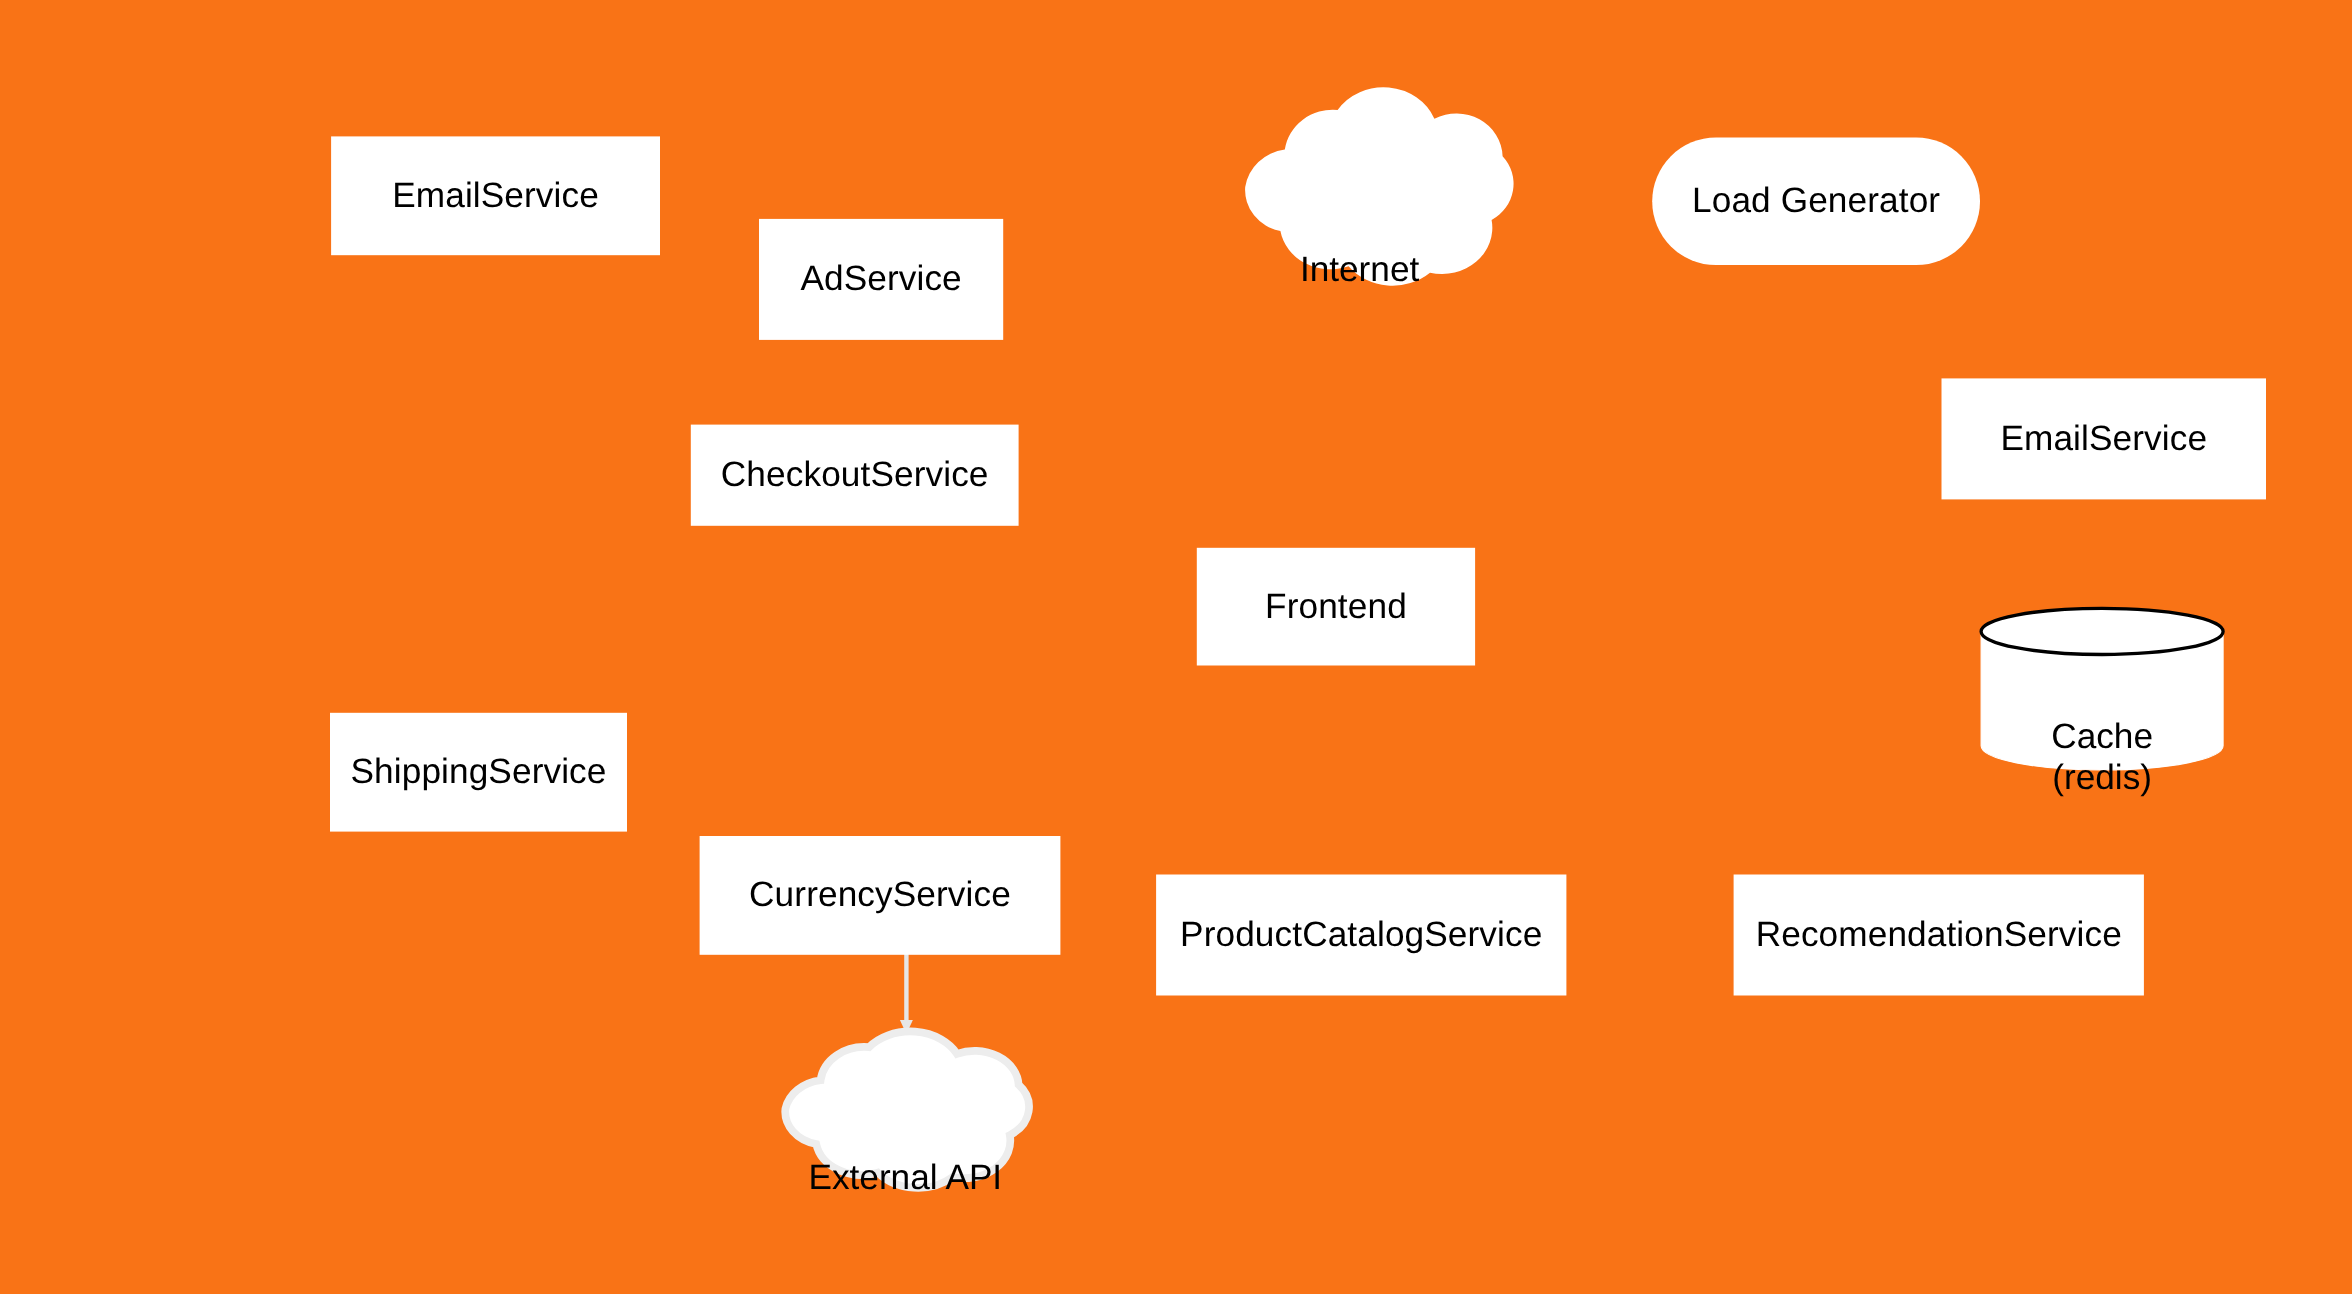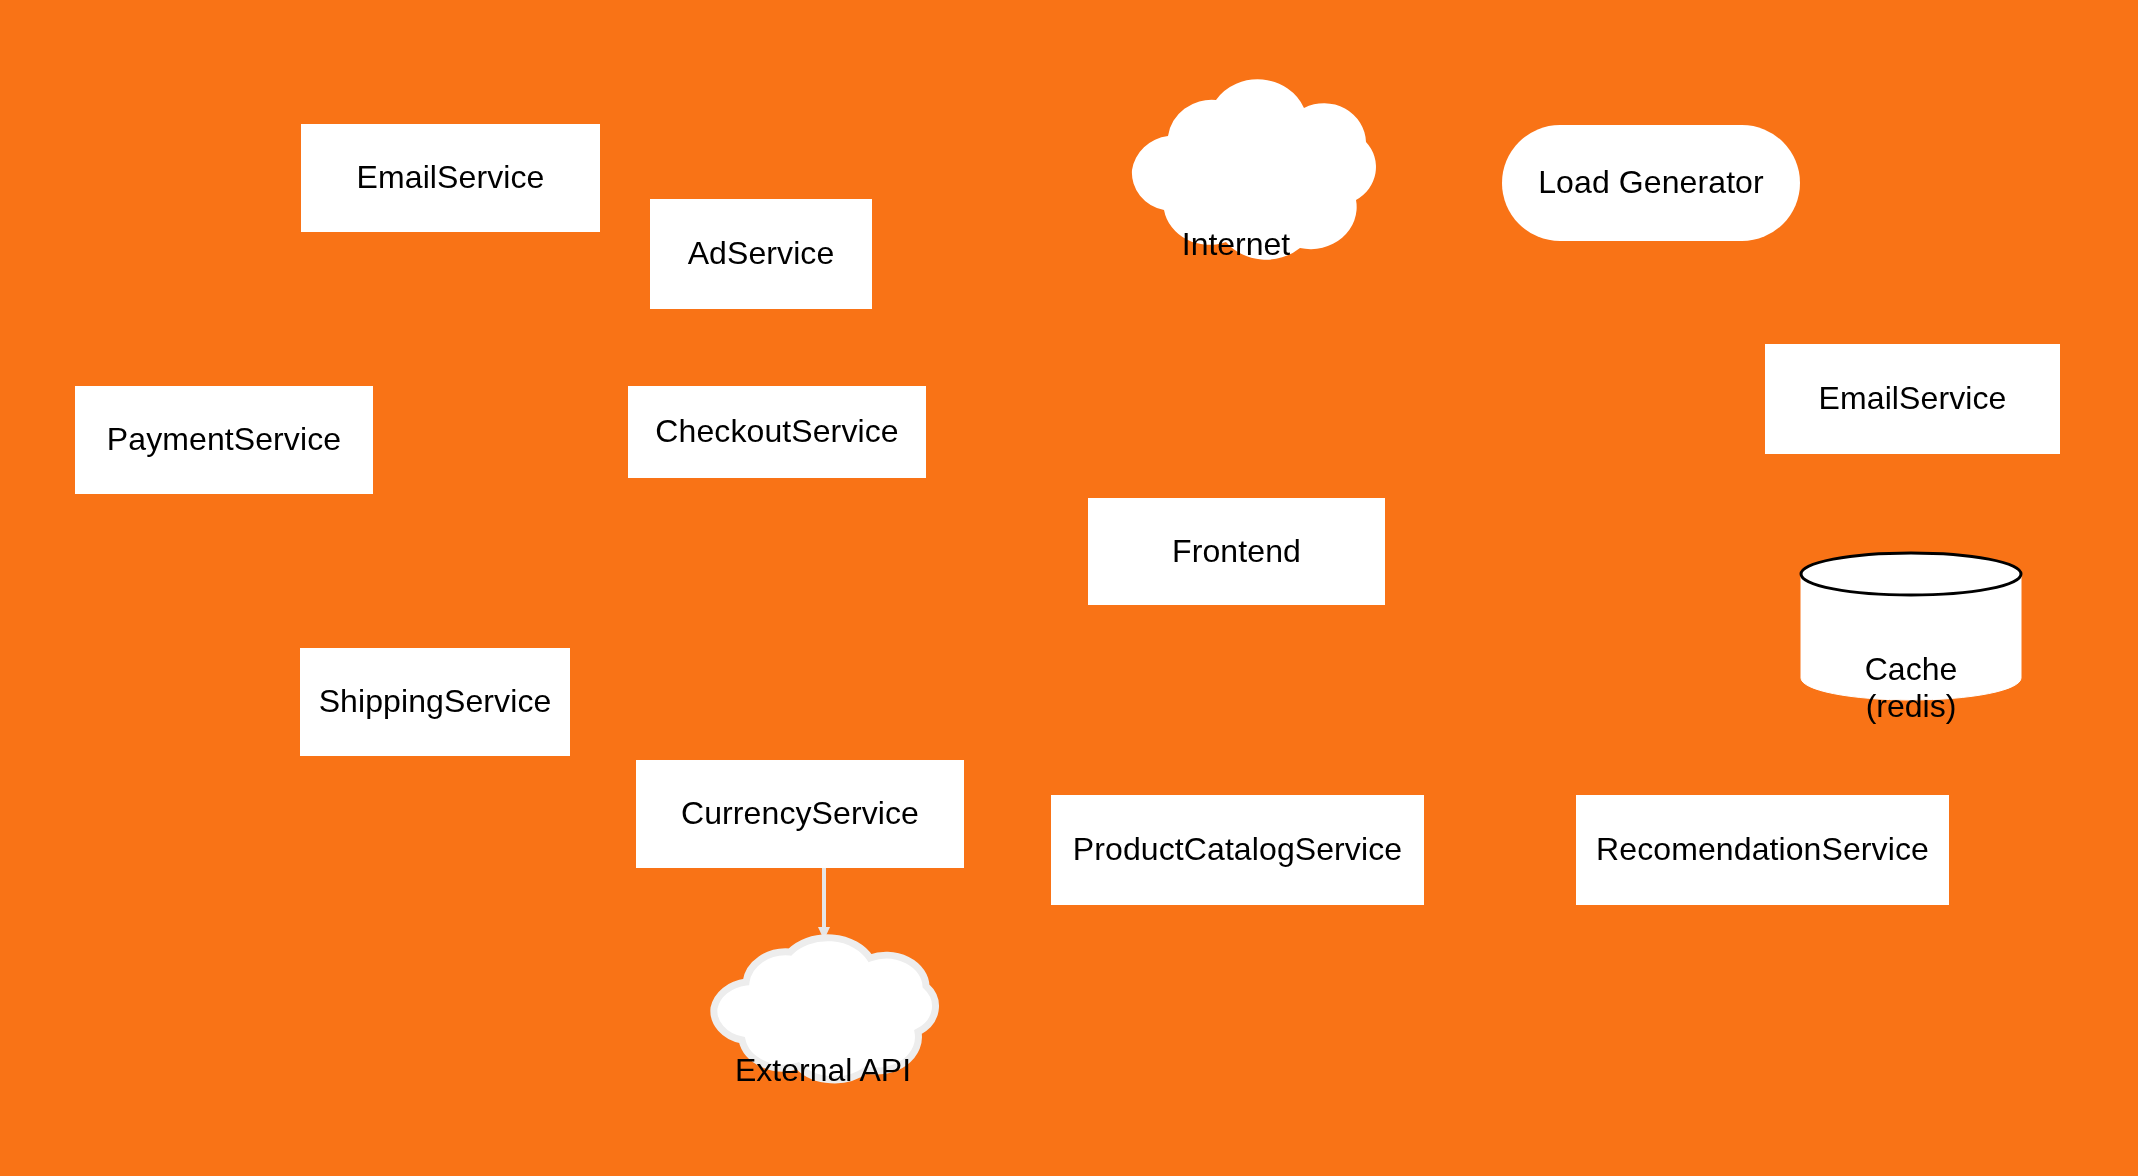--- a/index.html
+++ b/index.html
@@ -81,21 +81,21 @@
         <path d="M0,0 L13,6 L0,12 z" fill="#e6e6e6"></path>
       </marker>
     </defs>
     <line x1="824" y1="866" x2="824" y2="938" stroke="#e6e6e6" stroke-width="4" marker-end="url(#arrowFilled)"></line>
   </svg>
 
   <div class="node rect" style="left:301px; top:124px; width:299px; height:108px;">
     <span>EmailService</span>
   </div>
 
-  <div class="node rect" style="left:650px; top:199px; width:222px; height:110px;">
+  <div class="node rect" style="left:690px; top:199px; width:222px; height:110px;">
     <span>AdService</span>
   </div>
 
   <div class="cloud-wrap" style="left:1088px; top:78px; width:296px; height:186px;">
     <svg width="296" height="186" viewBox="0 0 296 186">
       <path d="M80,58
                a44,42 0 0 1 48,-36
                a50,46 0 0 1 88,8
                a42,40 0 0 1 62,34
                a40,38 0 0 1 -10,58
@@ -107,33 +107,30 @@
     </svg>
     <div class="shape-label" style="padding-bottom:10px;">
       <span>Internet</span>
     </div>
   </div>
 
   <div class="node pill" style="left:1502px; top:125px; width:298px; height:116px;">
     <span>Load Generator</span>
   </div>
 
-  <div class="node rect" style="left:75px; top:386px; width:298px; height:108px;">
-    <span>PaymentService</span>
-  </div>
 
   <div class="node rect" style="left:600px; top:386px; width:298px; height:92px;margin-left:28px;">
     <span>CheckoutService</span>
   </div>
 
   <div class="node rect" style="left:1765px; top:344px; width:295px; height:110px;">
     <span>EmailService</span>
   </div>
 
-  <div class="node rect" style="left:1088px; top:498px; width:297px; height:107px;">
+  <div class="node rect" style="left:1088px; top:498px; width:253px; height:107px;">
     <span>Frontend</span>
   </div>
 
   <div class="cylinder-wrap" style="left:1800px; top:552px; width:222px; height:148px;">
     <svg width="222" height="148" viewBox="0 0 222 148">
       <path d="M1,22 L1,126 a110,22 0 0 0 220,0 L221,22 z" fill="#ffffff" stroke="#ffffff" stroke-width="1"></path>
       <ellipse cx="111" cy="22" rx="110" ry="21" fill="#ffffff" stroke="#000000" stroke-width="3"></ellipse>
     </svg>
     <div class="shape-label" style="padding-top:26px;">
       <span>Cache

